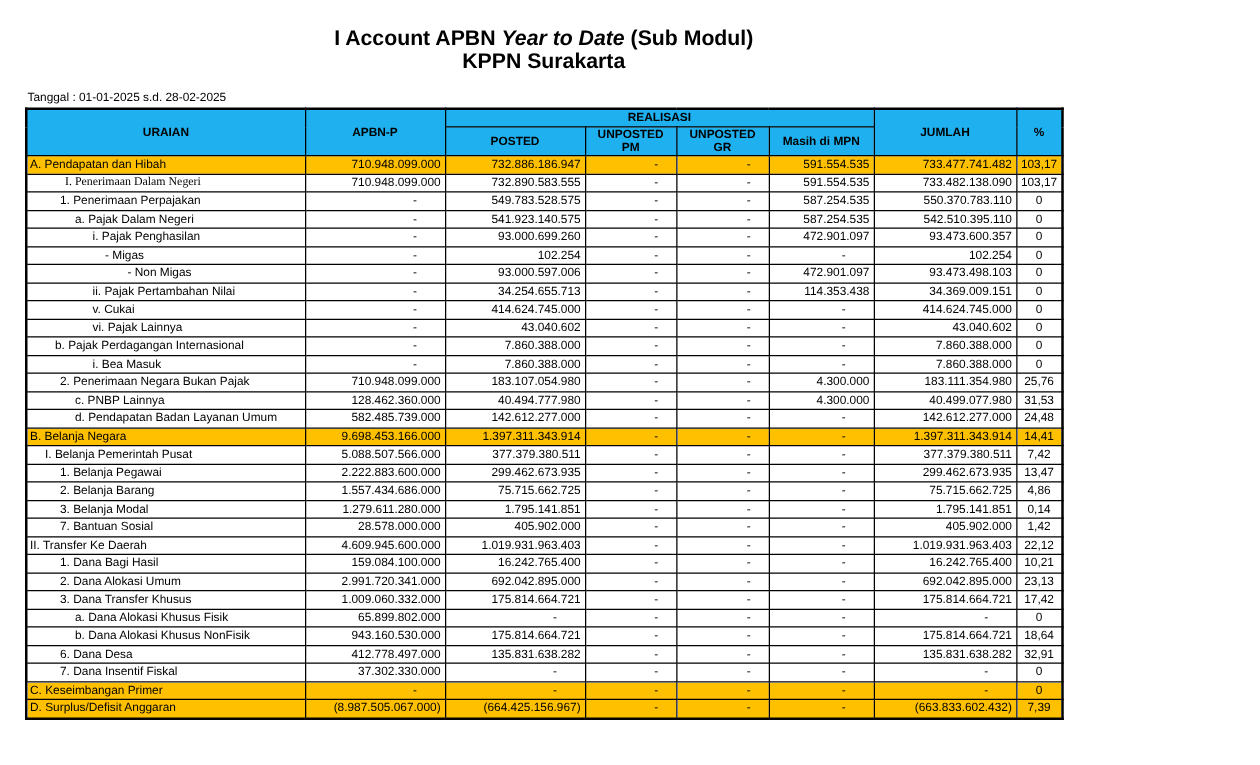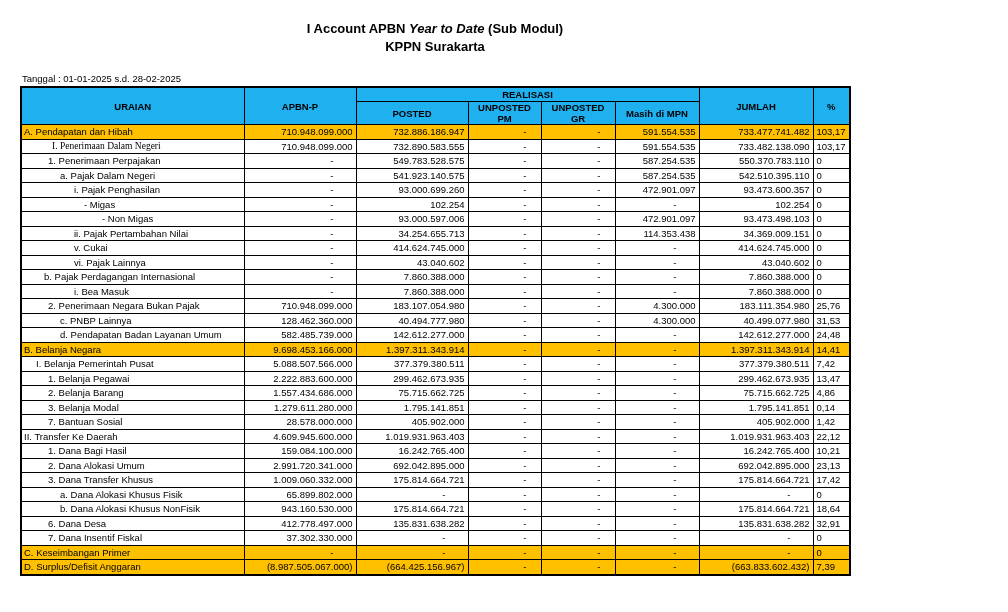--- a/index.html
+++ b/index.html
@@ -1,29 +1,29 @@
 <!DOCTYPE html>
 <html><head>
 <meta charset="utf-8">
 <style>
   html, body { margin:0; padding:0; background:#ffffff; }
   body { width:1008px; height:612px; position:relative; overflow:hidden;
          font-family:"Liberation Sans", sans-serif; color:#000; }
-  .title { position:absolute; left:0; width:870px; text-align:center; font-weight:bold; font-size:13px; }
+  .title { position:absolute; left:0; width:870px; text-align:center; font-weight:bold; font-size:17px; }
   .title1 { top:21px; }
   .title2 { top:39px; }
   .title i { font-style:italic; }
   .date { position:absolute; left:22px; top:73px; font-size:9.5px; }
   table { position:absolute; left:20px; top:86px; border-collapse:collapse; table-layout:fixed;
           font-size:9.5px; }
   th { background:#1fb0f0; font-weight:bold; border:1px solid #000; padding:0 2px; height:13px; font-size:9.5px; }
   td { border:1px solid #000; border-top:1px solid #555; padding:0 3px; height:13.5px; white-space:nowrap; overflow:hidden; }
   td.num { text-align:right; }
   td.dash { text-align:center; }
-  td.pct { text-align:left;margin-left:19px; }
+  td.pct { text-align:center;margin-left:19px; }
   tr.hl td { background:#ffc000; }
   tr.hl td.label { padding-left:2px; }
   table { border:2px solid #000; }
 </style>
 </head>
 <body>
 
 <div class="title title1"><span>I Account APBN </span><i>Year to Date</i><span>  (Sub Modul)</span></div>
 <div class="title title2">KPPN Surakarta</div>
 <div class="date">Tanggal : 01-01-2025  s.d. 28-02-2025</div>

